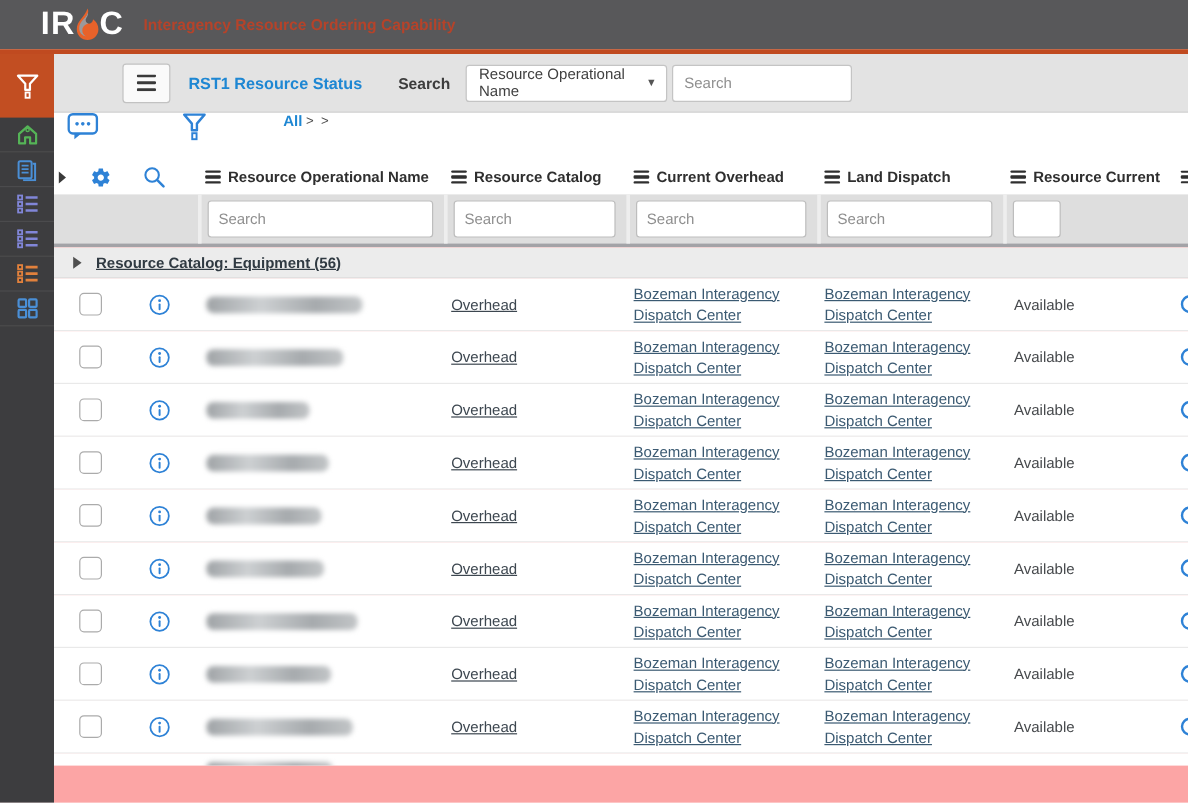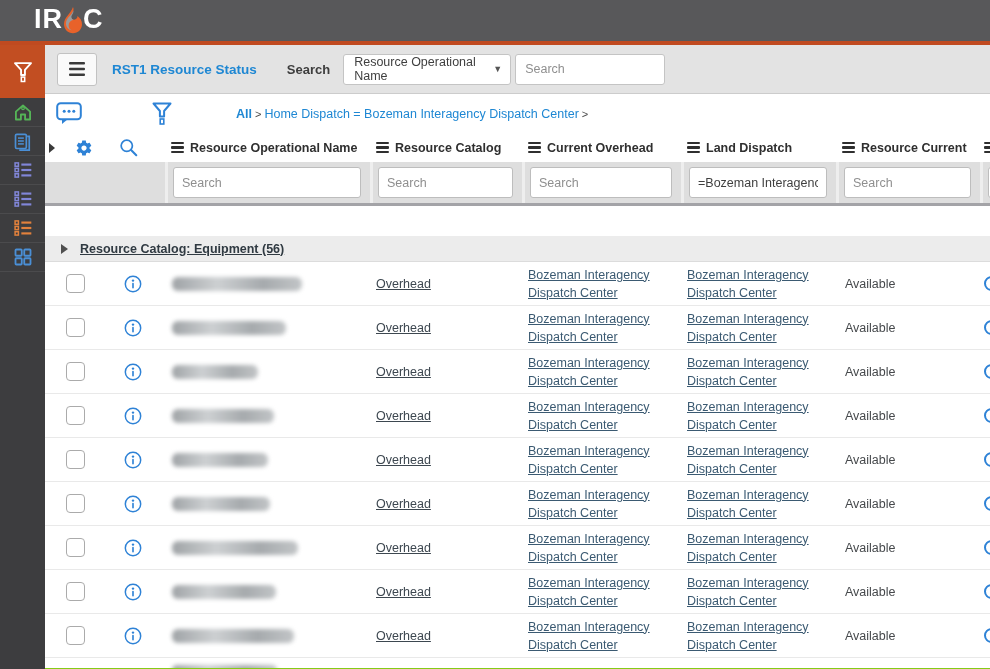--- a/index.html
+++ b/index.html
@@ -24,37 +24,37 @@
              border-bottom:1px solid #4b4b4d; cursor:pointer; }
   .sb-item.active { height:53px; background:#c24e22; border-bottom:none; }
   .sb-item svg { width:20px; height:20px; }
   .sb-item.active svg { width:22px; height:22px; }
   .sb-fill { flex:1; }
 
   .main { flex:1; display:flex; flex-direction:column; min-width:0; background:#fff; }
 
   
   .nav-bar { height:49px; flex:0 0 49px; background:#e3e3e3; border-bottom:1px solid #cccccc;
-             display:flex; align-items:center; }
+             display:flex; align-items:center;padding-left:45px; }
   .menu-btn { width:40px; height:33px; margin-left:12px; background:#fafafa; border:1px solid #c2c2c2;
               border-radius:3px; display:flex; align-items:center; justify-content:center; cursor:pointer; }
   .menu-btn svg { width:16px; height:14px; }
   .page-title { color:#1e87d3; font-weight:700; font-size:13.5px; margin-left:15px; cursor:pointer; }
   .nav-search-label { color:#3d3d3d; font-weight:700; font-size:13px; margin-left:30px; }
   .col-select { margin-left:13px; height:31px; width:168px; background:#fff; border:1px solid #c4c4c4;
                 border-radius:3px; display:flex; align-items:center; justify-content:space-between;
                 padding:0 8px 0 10px; font-size:12.5px; color:#3f3f3f; cursor:pointer; }
   .col-select .caret { font-size:9px; color:#555; margin-left:6px; }
   .nav-search-input { margin-left:4px; height:31px; width:150px; background:#fff; border:1px solid #c4c4c4;
                 border-radius:3px; font-size:12.5px; padding:0 9px; color:#3f3f3f;
                 font-family:"Liberation Sans", sans-serif; }
   .nav-search-input::placeholder { color:#8f8f8f; }
 
   
-  .breadcrumb-bar { height:39px; flex:0 0 39px; background:#fff; display:flex; align-items:center;gap:48px; }
+  .breadcrumb-bar { height:39px; flex:0 0 39px; background:#fff; display:flex; align-items:flex-start;gap:48px; }
   .bc-icon { margin-left:11px; cursor:pointer; display:flex; align-items:center; }
   .bc-icon + .bc-icon { margin-left:22px; }
   .breadcrumb { margin-left:16px; font-size:12.5px; color:#1e87d3; display:flex; align-items:center;
                 white-space:nowrap; }
   .bc-seg { color:#1e87d3; cursor:pointer; }
   .bc-seg.first { font-weight:700; }
   .bc-sep { color:#4a4a4a; margin:0 3px; font-size:11px; }
 
   
   .cols { display:grid; grid-template-columns:55px 65px 205px 152px 159px 155px 144px 10px; }
@@ -77,21 +77,21 @@
   .flt-gutter { grid-column:1/3; }
   .flt-cell { position:relative; height:100%; display:flex; align-items:center; border-left:3px solid #eeeeee; }
   .flt-cell input, .flt-extra input { height:31px; width:calc(100% - 14px); margin-left:5px; background:#fff;
       border:1px solid #bdbdbd; border-radius:3px; font-size:12.5px; padding:0 8px; color:#3f3f3f;
       font-family:"Liberation Sans", sans-serif; }
   .flt-cell input::placeholder { color:#8f8f8f; }
   .flt-extra { height:100%; display:flex; align-items:center; overflow:visible; border-left:3px solid #eeeeee; }
   .flt-extra input { width:40px; }
 
   
-  .list-body { flex:1; background:#84cc16; overflow:hidden;margin-top:30px; }
+  .list-body { flex:1; background:#fca5a5; overflow:hidden; }
   .group-row { height:26px; background:#ececec; display:flex; align-items:center;
                border-bottom:1px solid #dcdcdc; cursor:pointer; }
   .group-row.gap { margin-top:4px; border-top:1px solid #e2e2e2; }
   .group-caret-right { width:0; height:0; border-left:7px solid #4f4f4f; border-top:5px solid transparent;
                border-bottom:5px solid transparent; margin-left:16px; }
   .group-caret-down { width:0; height:0; border-top:7px solid #4f4f4f; border-left:5px solid transparent;
                border-right:5px solid transparent; margin-left:14px; }
   .group-label { margin-left:12px; font-size:12.5px; font-weight:700; color:#303a42;
                  text-decoration:underline; }
 
@@ -122,20 +122,21 @@
 
   <header class="top-header">
     <div class="logo">
       <span>IR</span>
         <svg width="22" height="28" viewBox="0 0 22 28">
         <path d="M11 1c2 4.5-2.2 6.5-2.2 9.3 0 2 1.6 3.4 3.4 3.4 1.9 0 3.3-1.5 3.3-3.6 2.8 2 4.5 4.9 4.5 8.2 0 5-4 9-9 9s-9-4-9-9C2 11 8.5 8.5 11 1z" fill="#e8622a"></path>
         <path d="M11.3 4.5c.6 2.8-1.9 4.3-1.9 6.4 0 1.6 1.1 2.6 2.2 2.9-2.9.6-5 2.6-5 5.6 0 2.2 1.3 4 3.1 4.9-3.3-.6-5.7-3.3-5.7-6.8 0-5.8 5.5-7.6 7.3-13z" fill="#9a9a9c"></path>
       </svg>
         <span>C</span>
     </div>
+    <div class="app-title">Interagency Resource Ordering Capability</div>
   </header>
   <div class="orange-strip"></div>
 
   <div class="body-row">
 
     <nav class="sidebar" id="sidebar">
         <div class="sb-item active">
           <svg viewBox="0 0 24 26">
             <path d="M2.5 2.5h19l-7.2 8v6h-4.6v-6z" fill="none" stroke="#ffffff" stroke-width="2.2" stroke-linejoin="round"></path>
             <rect x="10" y="19" width="4" height="5.2" fill="none" stroke="#ffffff" stroke-width="1.8"></rect>
@@ -228,21 +229,20 @@
         </span>
         <span class="bc-icon">
           <svg width="20" height="24" viewBox="0 0 20 24">
             <path d="M1.5 1.5h17l-6.4 7.5v5.5h-4.2V9z" fill="none" stroke="#2e82d6" stroke-width="2" stroke-linejoin="round"></path>
             <rect x="8.2" y="17" width="3.6" height="5" fill="none" stroke="#2e82d6" stroke-width="1.6"></rect>
           </svg>
         </span>
         <div class="breadcrumb" id="breadcrumb">
             <span class="bc-seg first">All</span>
             <span class="bc-sep">&gt;</span>
-            <span class="bc-seg">Home Dispatch = Bozeman Interagency Dispatch Center</span>
             <span class="bc-sep">&gt;</span>
           </div>
       </div>
 
       <div class="list-header-row cols" id="header-row">
         <div class="hdr-gutter">
           <span class="caret-right-sm"></span>
           <span class="gutter-ic">
             <svg width="18" height="18" viewBox="0 0 24 24">
               <path d="M19.4 13c.04-.33.06-.66.06-1s-.02-.67-.06-1l2.1-1.65c.19-.15.24-.42.12-.64l-2-3.46c-.12-.22-.39-.3-.61-.22l-2.49 1c-.52-.4-1.08-.73-1.69-.98l-.38-2.65C14.4 2.18 14.2 2 13.97 2h-3.94c-.23 0-.43.18-.47.4l-.38 2.65c-.61.25-1.17.59-1.69.98l-2.49-1c-.22-.09-.49 0-.61.22l-2 3.46c-.12.22-.07.49.12.64L4.6 11c-.04.33-.06.66-.06 1s.02.67.06 1l-2.1 1.65c-.19.15-.24.42-.12.64l2 3.46c.12.22.39.3.61.22l2.49-1c.52.4 1.08.73 1.69.98l.38 2.65c.04.22.24.4.47.4h3.94c.23 0 .43-.18.47-.4l.38-2.65c.61-.25 1.17-.59 1.69-.98l2.49 1c.22.09.49 0 .61-.22l2-3.46c.12-.22.07-.49-.12-.64L19.4 13zM12 15.5c-1.93 0-3.5-1.57-3.5-3.5s1.57-3.5 3.5-3.5 3.5 1.57 3.5 3.5-1.57 3.5-3.5 3.5z" fill="#2e82d6"></path>
@@ -311,23 +311,20 @@
         <div class="flt-cell">
             <input placeholder="Search" style="">
           </div>
           <div class="flt-cell">
             <input placeholder="Search" style="">
           </div>
           <div class="flt-cell">
             <input placeholder="Search" style="">
           </div>
           <div class="flt-cell">
-            <input placeholder="Search" value="=Bozeman Interagenc" style="">
-          </div>
-          <div class="flt-cell">
             <input placeholder="Search" style="">
           </div>
           <div class="flt-extra">
           <input style="">
         </div>
       </div>
 
       <div class="list-body" id="list-body">
           <div class="group-row">
             <span class="group-caret-right"></span>

